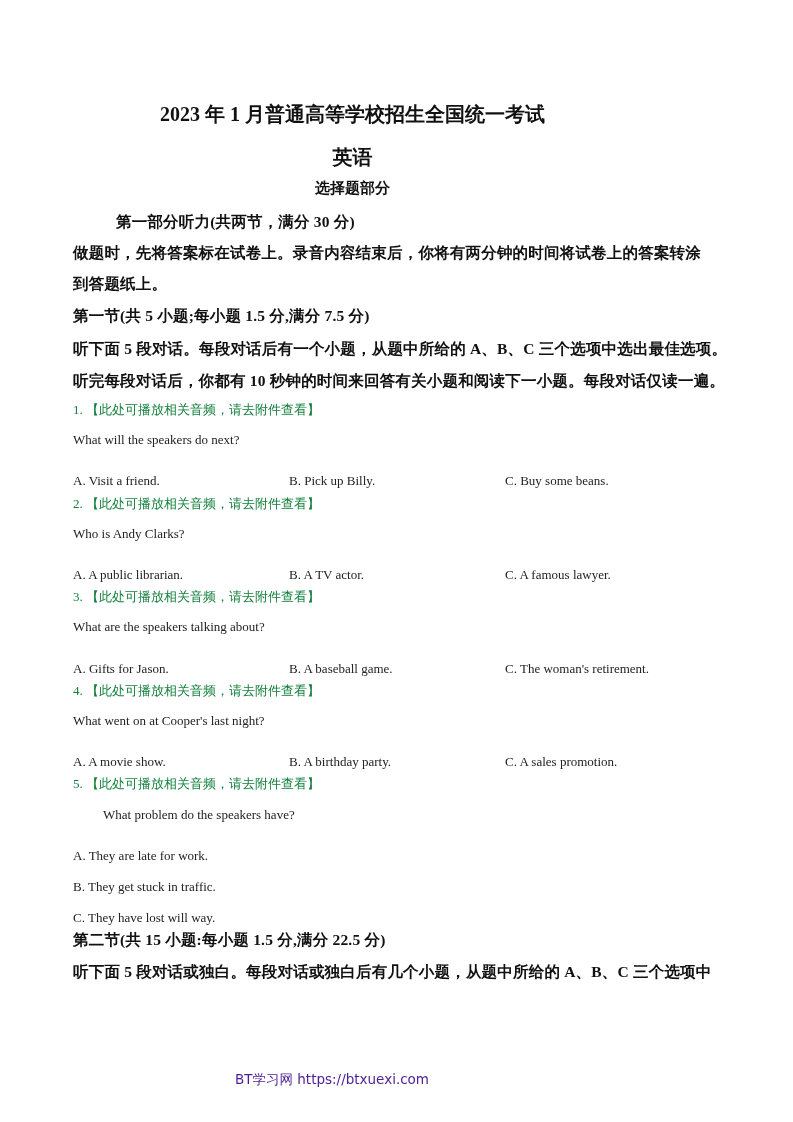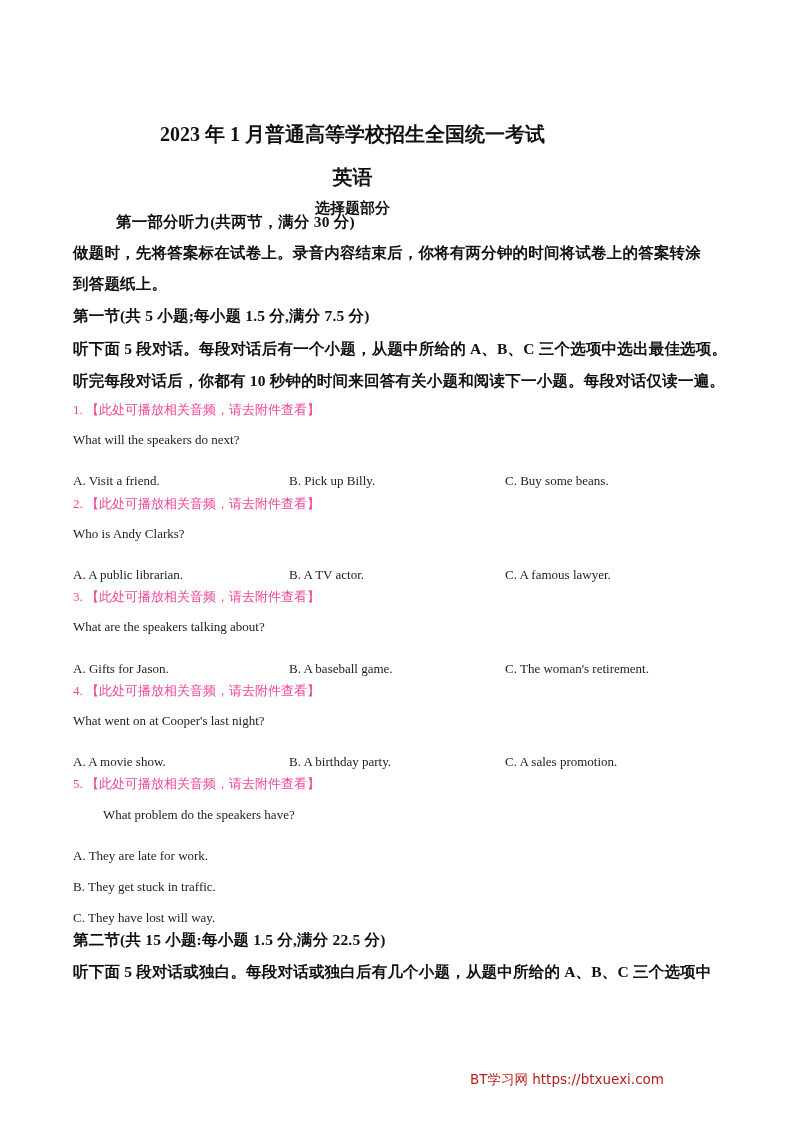--- a/index.html
+++ b/index.html
@@ -2,30 +2,30 @@
 <html><head>
   <meta charset="utf-8">
   <style>
     html, body { margin: 0; padding: 0; background: #ffffff; }
     body {
       width: 793px; height: 1122px; position: relative; overflow: hidden;
       font-family: "Liberation Serif", "DejaVu Serif", serif; color: #111;
     }
     .page { position: absolute; left: 0; top: 0; width: 793px; height: 1122px; }
     .line { position: absolute; left: 73px; white-space: nowrap; }
-    .center { left: 0; width: 705px; text-align: center; margin-top: 20px; }
+    .center { left: 0; width: 705px; text-align: center; }
     .title { font-size: 20px; font-weight: bold; }
     .subject { font-size: 20px; font-weight: bold; }
     .part { font-size: 15px; font-weight: bold; }
     .bold { font-size: 15.5px; font-weight: bold; letter-spacing: 0.2px; }
     .q { font-size: 13px; color: #222; }
     .opt { position: absolute; font-size: 13px; color: #222; white-space: nowrap; margin-top: 10px; }
-    .audio { color: #ec4899; }
-    .footer { position: absolute; left: 0; width: 664px; top: 1071px; text-align: right;
-      font-family: "DejaVu Sans", sans-serif; font-size: 13.5px; color: #b91c1c; }
+    .audio { color: #15803d; }
+    .footer { position: absolute; left: 0; width: 664px; top: 1071px; text-align: center;
+      font-family: "DejaVu Sans", sans-serif; font-size: 13.5px; color: #4c1d95; }
   </style>
 </head>
 <body>
 
 <div class="page">
 
   <div class="line center title" style="top:101px;">2023 年 1 月普通高等学校招生全国统一考试</div>
   <div class="line center subject" style="top:144px;">英语</div>
   <div class="line center part" style="top:179px;">选择题部分</div>
 

